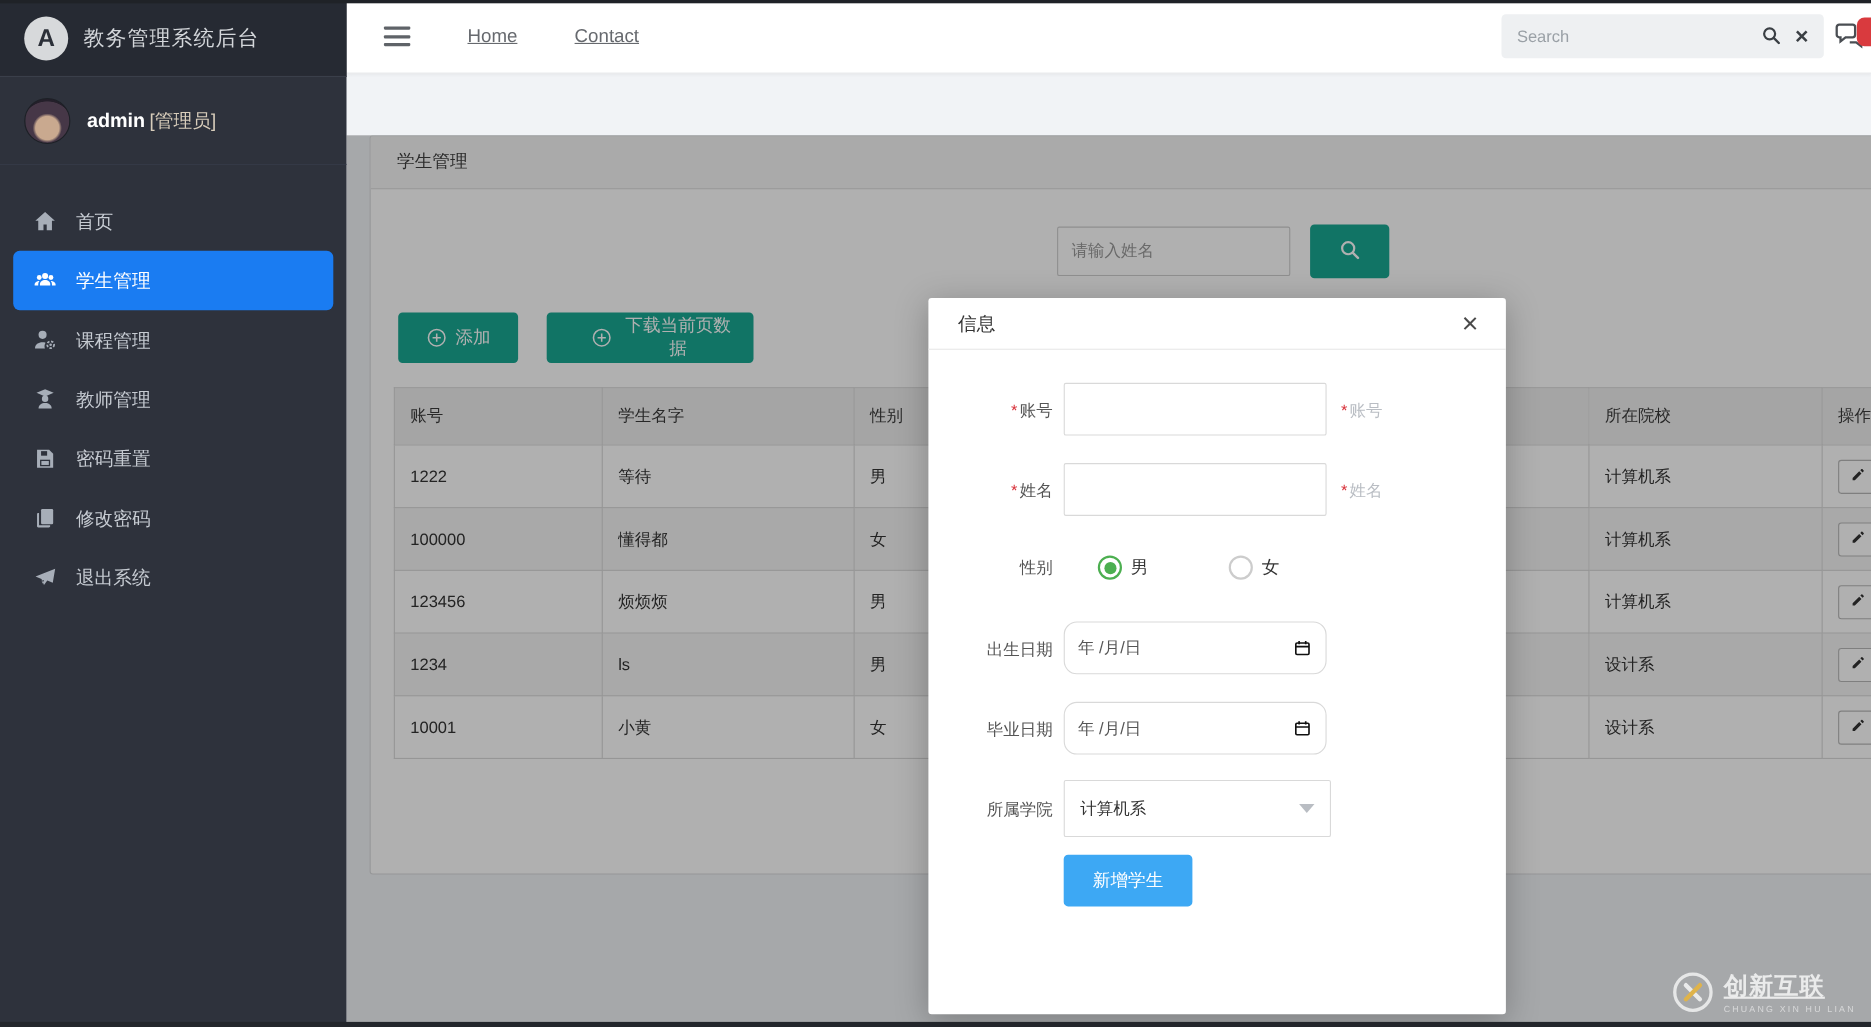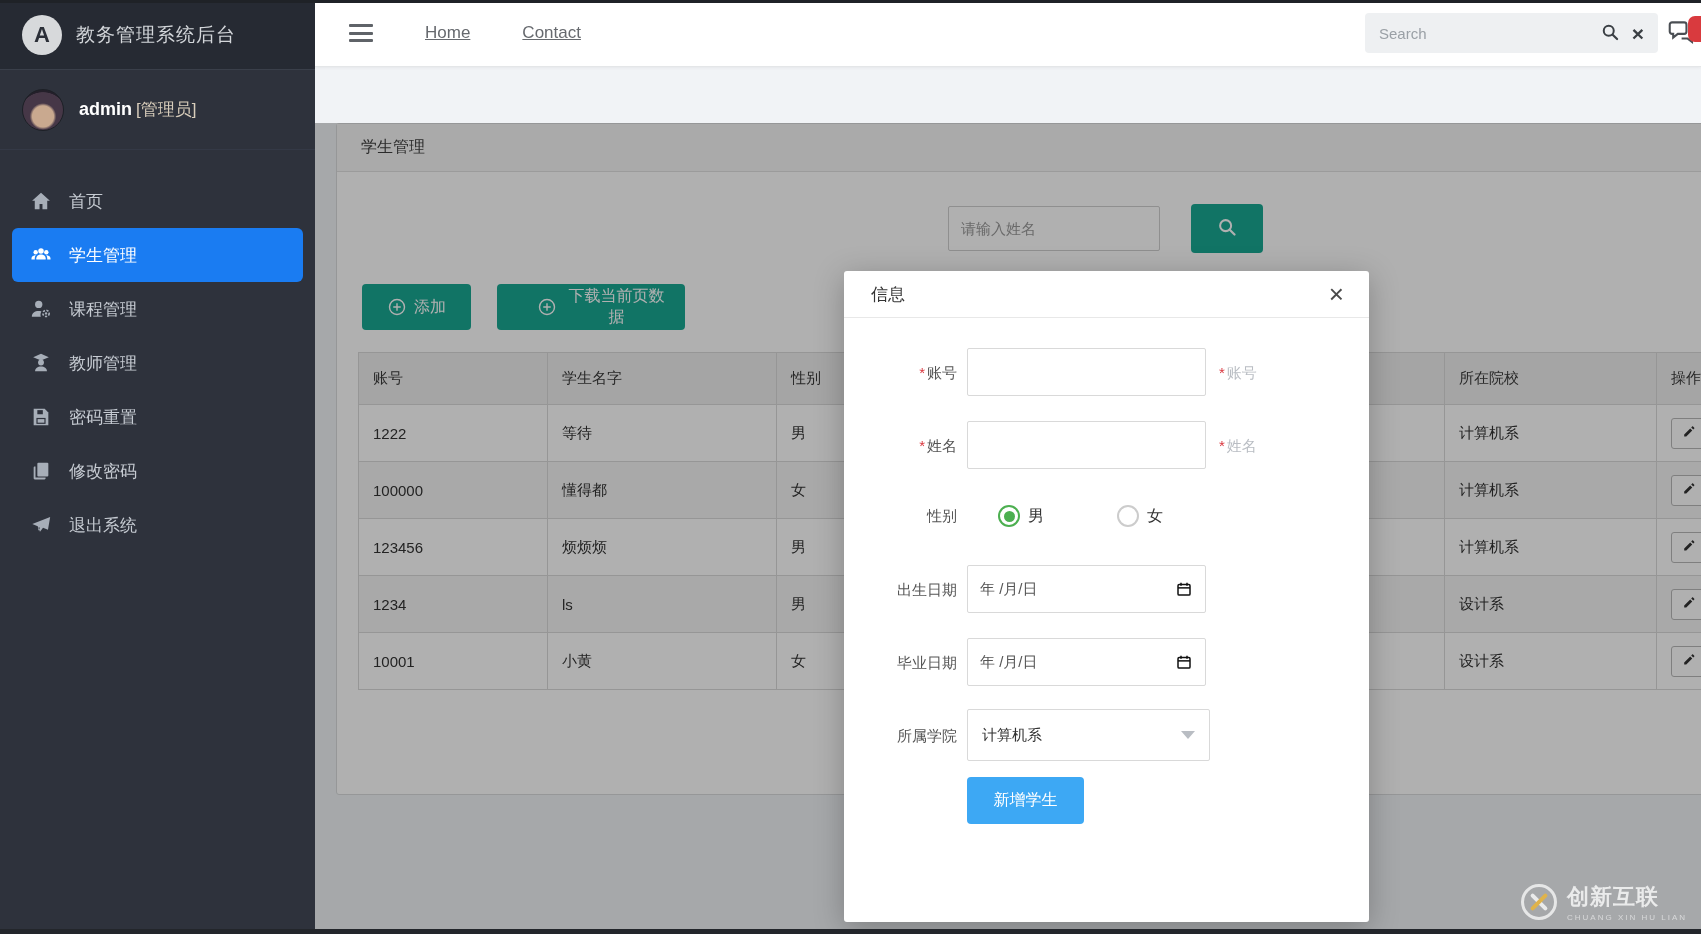--- a/index.html
+++ b/index.html
@@ -55,21 +55,21 @@
   .chat-badge { position:absolute; left:20px; top:1px; width:24px; height:26px; background:#d93a3e;
     border-radius:7px; color:#fff; font-size:13px; display:flex; align-items:center; justify-content:center; }
 
   
   .content { position:absolute; left:315px; top:67px; right:0; bottom:0; background:#f1f3f6; z-index:10; }
   .panel { position:absolute; left:21px; top:56px; width:1420px; height:672px; background:#fff;
     border:1px solid #d9dbdd; border-radius:3px; }
   .panel-header { height:48px; background:#f6f6f6; border-bottom:1px solid #e1e1e1;
     display:flex; align-items:center; padding-left:24px; font-size:16px; color:#3f3f3f; }
   .panel-body { position:relative; height:622px; }
-  .name-search-input { position:absolute; left:611px; top:34px; width:212px; height:45px;
+  .name-search-input { position:absolute; left:624px; top:34px; width:212px; height:45px;
     border:1px solid #cfcfcf; border-radius:2px; font-size:15px; color:#333; padding:0 12px;
     outline:none; font-family:inherit; background:#fff; }
   .name-search-input::placeholder { color:#9a9a9a; }
   .search-btn { position:absolute; left:854px; top:32px; width:72px; height:49px; background:#1aa893;
     border:none; border-radius:4px; color:#fff; cursor:pointer; display:flex; align-items:center; justify-content:center; }
   .search-btn svg { width:22px; height:22px; }
   .teal-btn { position:absolute; top:112px; height:46px; background:#1aa893; border:none; border-radius:4px;
     color:#fff; font-size:16px; cursor:pointer; display:flex; align-items:center; justify-content:center;
     padding:0 16px; font-family:inherit; }
   .teal-btn .plus { width:20px; height:20px; margin-right:7px; flex:0 0 20px; }
@@ -102,42 +102,42 @@
   .m-label .req, .m-hint .req { color:#d9363e; margin-right:2px; }
   .m-input { position:absolute; left:123px; width:239px; height:48px; border:1px solid #d9d9d9;
     border-radius:2px; outline:none; font-size:15px; padding:0 12px; font-family:inherit; background:#fff; }
   .m-hint { position:absolute; left:375px; font-size:15px; color:#b9bdc3; white-space:nowrap; }
   .radio { width:22px; height:22px; border:2px solid #ccc; border-radius:50%; display:inline-flex;
     align-items:center; justify-content:center; cursor:pointer; background:#fff; }
   .radio.checked { border-color:#4caf50; }
   .radio.checked i { width:11px; height:11px; background:#4caf50; border-radius:50%; }
   .radio-label { font-size:16px; color:#333; margin-left:8px; }
   .date-input { position:absolute; left:123px; width:239px; height:48px; border:1px solid #d9d9d9;
-    border-radius:2px; display:flex; align-items:center; padding:0 12px; font-size:15px; color:#555;
+    border-radius:12px; display:flex; align-items:center; padding:0 12px; font-size:15px; color:#555;
     cursor:text; background:#fff; }
   .date-input .cal { margin-left:auto; width:18px; height:18px; color:#111; }
   .date-input .cal svg { width:18px; height:18px; display:block; }
   .m-select { position:absolute; left:123px; width:243px; height:52px; border:1px solid #d9d9d9;
     border-radius:2px; display:flex; align-items:center; padding:0 14px; font-size:15px; color:#333;
     cursor:pointer; background:#fff; }
   .m-select .arrow { margin-left:auto; width:0; height:0; border-left:7px solid transparent;
     border-right:7px solid transparent; border-top:8px solid #b9bdc3; }
   .submit-btn { position:absolute; left:123px; top:506px; width:117px; height:47px; background:#3da8f4;
     color:#fff; border:none; border-radius:4px; font-size:16px; cursor:pointer; font-family:inherit; }
 
   
   .watermark { position:absolute; right:14px; bottom:12px; z-index:200; display:flex; align-items:center;
     opacity:.85; }
   .wm-logo { width:36px; height:36px; border-radius:50%; border:3px solid rgba(255,255,255,.85);
     position:relative; margin-right:10px; }
   .wm-logo i, .wm-logo b { position:absolute; left:4px; top:13px; width:22px; height:4px; border-radius:2px; }
   .wm-logo i { background:rgba(255,255,255,.9); transform:rotate(45deg); }
   .wm-logo b { background:#eab53a; transform:rotate(-45deg); }
   .wm-text { color:rgba(255,255,255,.9); }
-  .wm-title { font-size:22px; font-weight:bold; letter-spacing:1px; }
+  .wm-title { font-size:22px; font-weight:bold; letter-spacing:1px;text-decoration:underline; }
   .wm-sub { font-size:8px; color:rgba(255,255,255,.65); letter-spacing:2px; margin-top:1px; }
 </style>
 </head>
 <body>
 
 <aside class="sidebar">
   <div class="brand">
     <div class="brand-logo">A</div>
     <div class="brand-title">教务管理系统后台</div>
   </div>

